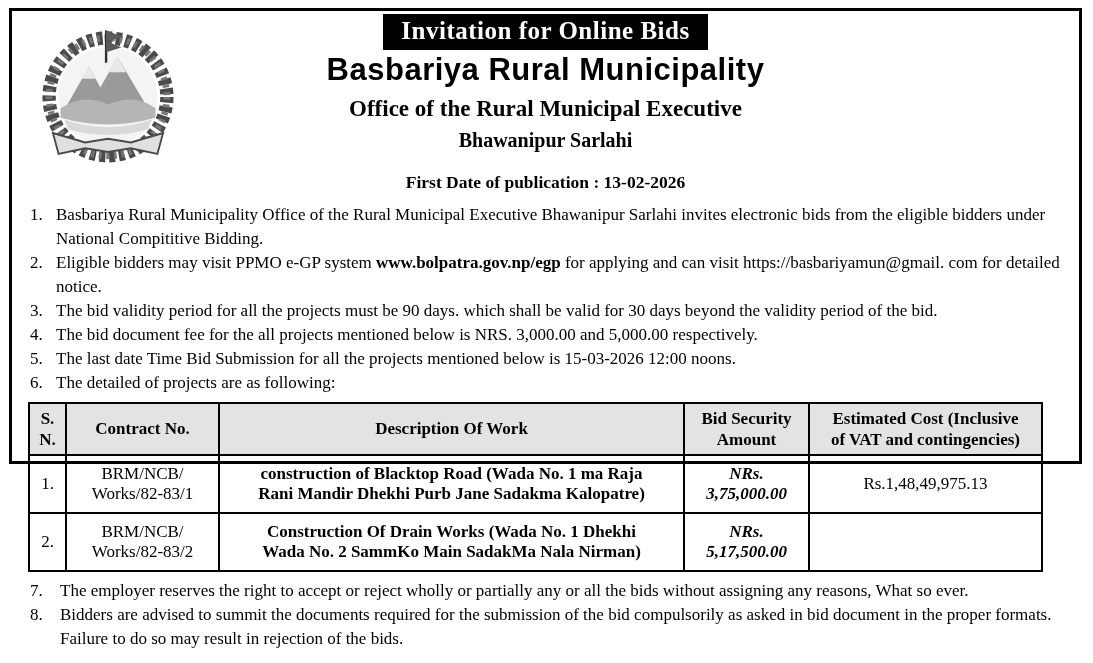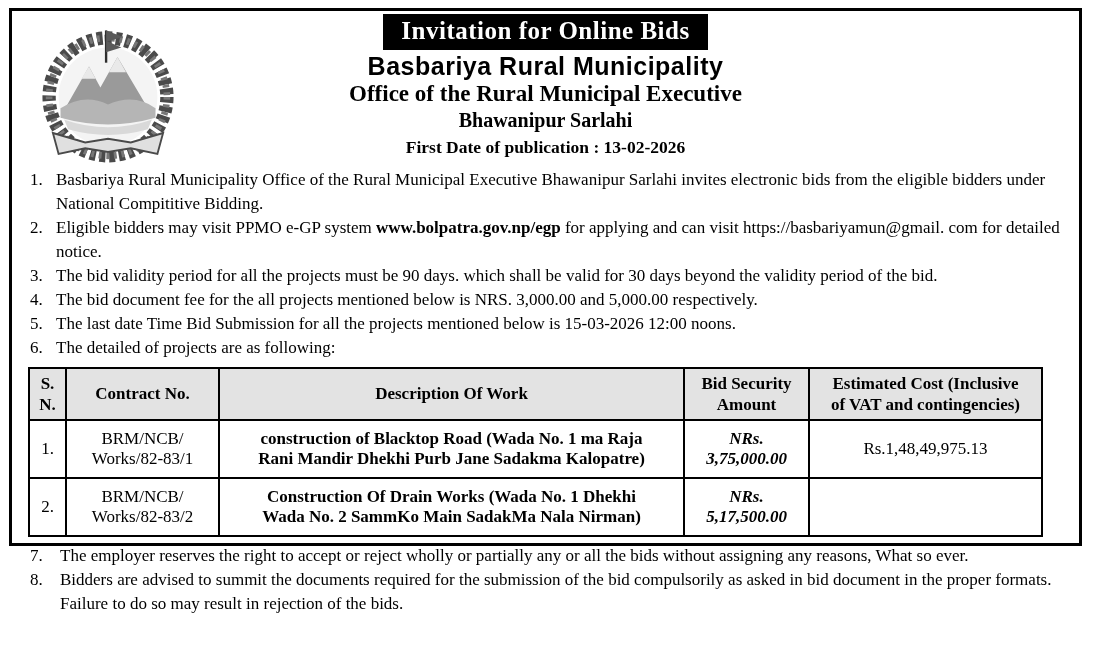--- a/index.html
+++ b/index.html
@@ -1,29 +1,29 @@
 <!DOCTYPE html>
 <html><head>
 <meta charset="utf-8">
 <style>
   html,body{margin:0;padding:0;background:#ffffff;}
   .page{position:relative;width:1093px;height:663px;background:#fff;color:#000;
         font-family:"Liberation Serif",serif;overflow:hidden;}
-  .frame{position:absolute;left:9px;top:8px;width:1073px;height:538px;
+  .frame{position:absolute;left:9px;top:8px;width:1073px;height:456px;
          border:3px solid #000;box-sizing:border-box;padding:3px 16px 0 16px;}
   .logo{position:absolute;left:20px;top:8px;width:152px;height:152px;}
   .header-block{text-align:center;}
   .banner{display:inline-block;background:#000;color:#fff;font-weight:bold;
           font-size:25px;line-height:1.2;padding:2px 18px 4px 18px;letter-spacing:.5px;}
-  .muni{font-family:"Liberation Sans",sans-serif;font-weight:bold;font-size:25px;
+  .muni{font-family:"Liberation Sans",sans-serif;font-weight:bold;font-size:31px;
         line-height:1.15;margin:2px 0 0 0;letter-spacing:.5px;}
-  .office{font-size:23px;font-weight:bold;margin:0;line-height:1.1;}
+  .office{font-size:23px;font-weight:bold;margin:8px;line-height:1.1;}
   .loc{font-size:20px;font-weight:bold;margin:3px;line-height:1.15;}
   .prov{font-size:16.5px;font-weight:bold;margin:4px 0 0 0;line-height:1.2;}
-  .pub{font-size:17.5px;font-weight:bold;margin:5px 0 0 0;line-height:1.2;}
+  .pub{font-size:17.5px;font-weight:bold;margin:20px 0 0 0;line-height:1.2;}
   .notice{margin:10px 0 0 2px;}
   .item{display:flex;font-size:17px;line-height:24px;}
   .item .num{flex:none;width:26px;}
   .item .txt{flex:1;}
   .bold-inline{font-weight:bold;}
   table.bids{border-collapse:collapse;table-layout:fixed;width:1013px;margin:7px 0 0 0;}
   .bids th,.bids td{border:2px solid #000;text-align:center;vertical-align:middle;
                     font-size:17px;padding:3px 4px;box-sizing:border-box;}
   .bids th{background:#e3e3e3;font-weight:bold;white-space:pre-line;line-height:1.25;height:52px;}
   .bids td{height:58px;}

